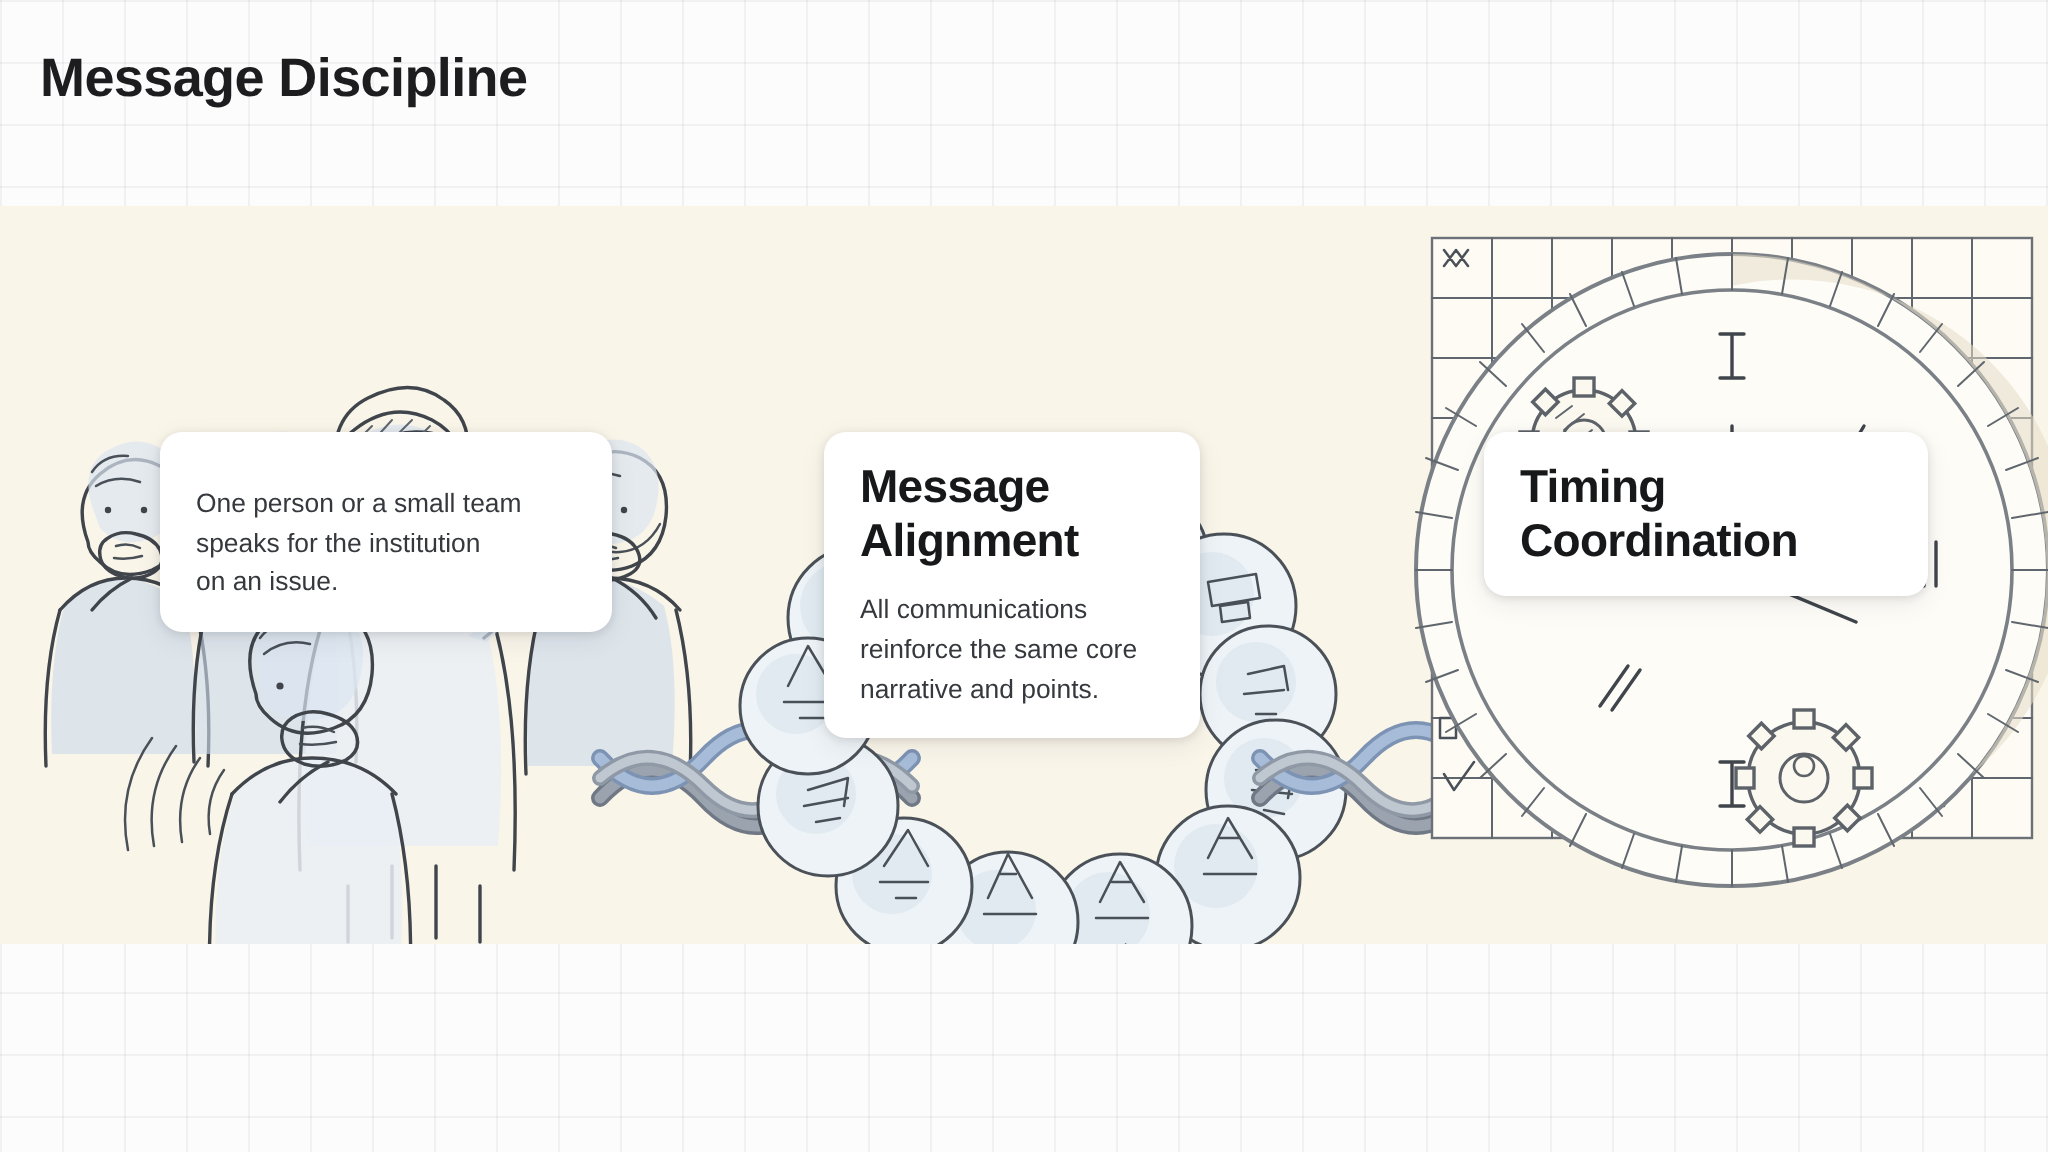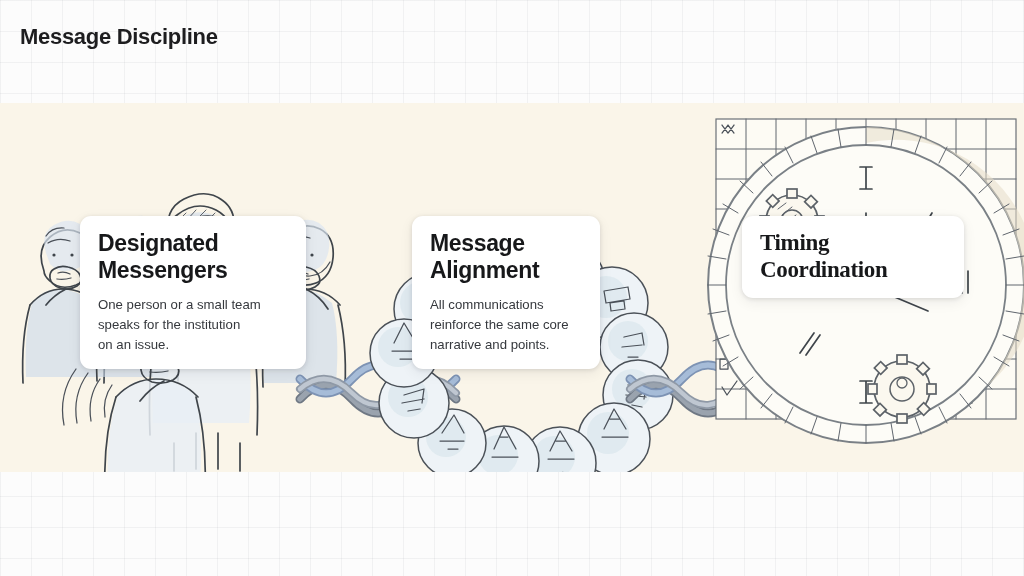--- a/index.html
+++ b/index.html
@@ -19,21 +19,21 @@
       repeating-linear-gradient(to bottom, rgba(120,125,135,0.085) 0 1px, transparent 1px 31px),
       #fcfcfc;
   }
 
   
   #header {
     position:absolute; left:0; top:0; width:1024px; height:103px;
   }
   #page-title {
     position:absolute; left:20px; top:24px;
-    font-size:22px; font-weight:700; letter-spacing:-0.3px;
+    font-size:27px; font-weight:700; letter-spacing:-0.3px;
     color:#1d1d1f; white-space:nowrap;
   }
 
   
   #band {
     position:absolute; left:0; top:103px; width:1024px; height:369px;
     background:#faf5e9; overflow:hidden;
   }
   #band-svg { position:absolute; left:0; top:0; width:1024px; height:369px; }
 
@@ -50,21 +50,21 @@
     letter-spacing:-0.35px; color:#17181a;
     white-space:pre-line;
   }
   .card-body {
     margin-top:12px;
     font-size:13.2px; line-height:1.49;
     color:#35383d; white-space:pre-line;
   }
   #card-1 { left:80px;  top:216px; width:226px; }
   #card-2 { left:412px; top:216px; width:188px; }
-  #card-3 { left:742px; top:216px; width:222px;font-family:Liberation Serif, serif; }
+  #card-3 { left:742px; top:216px; width:222px; }
 </style>
 </head>
 <body>
 
 <div id="slide">
 
   <div id="header">
     <div id="page-title">Message Discipline</div>
   </div>
 
@@ -333,22 +333,20 @@
           </g>
           <circle cx="902" cy="280" r="5" fill="none" stroke="#5c6268" stroke-width="1.3"></circle>
         </g>
       </g>
 
       </g>
     </svg>
   </div>
 
   <div class="card" id="card-1">
-    <div class="card-title">Designated
-Messengers</div>
     <div class="card-body">One person or a small team
 speaks for the institution
 on an issue.</div>
   </div>
 
   <div class="card" id="card-2">
     <div class="card-title">Message
 Alignment</div>
     <div class="card-body">All communications
 reinforce the same core

